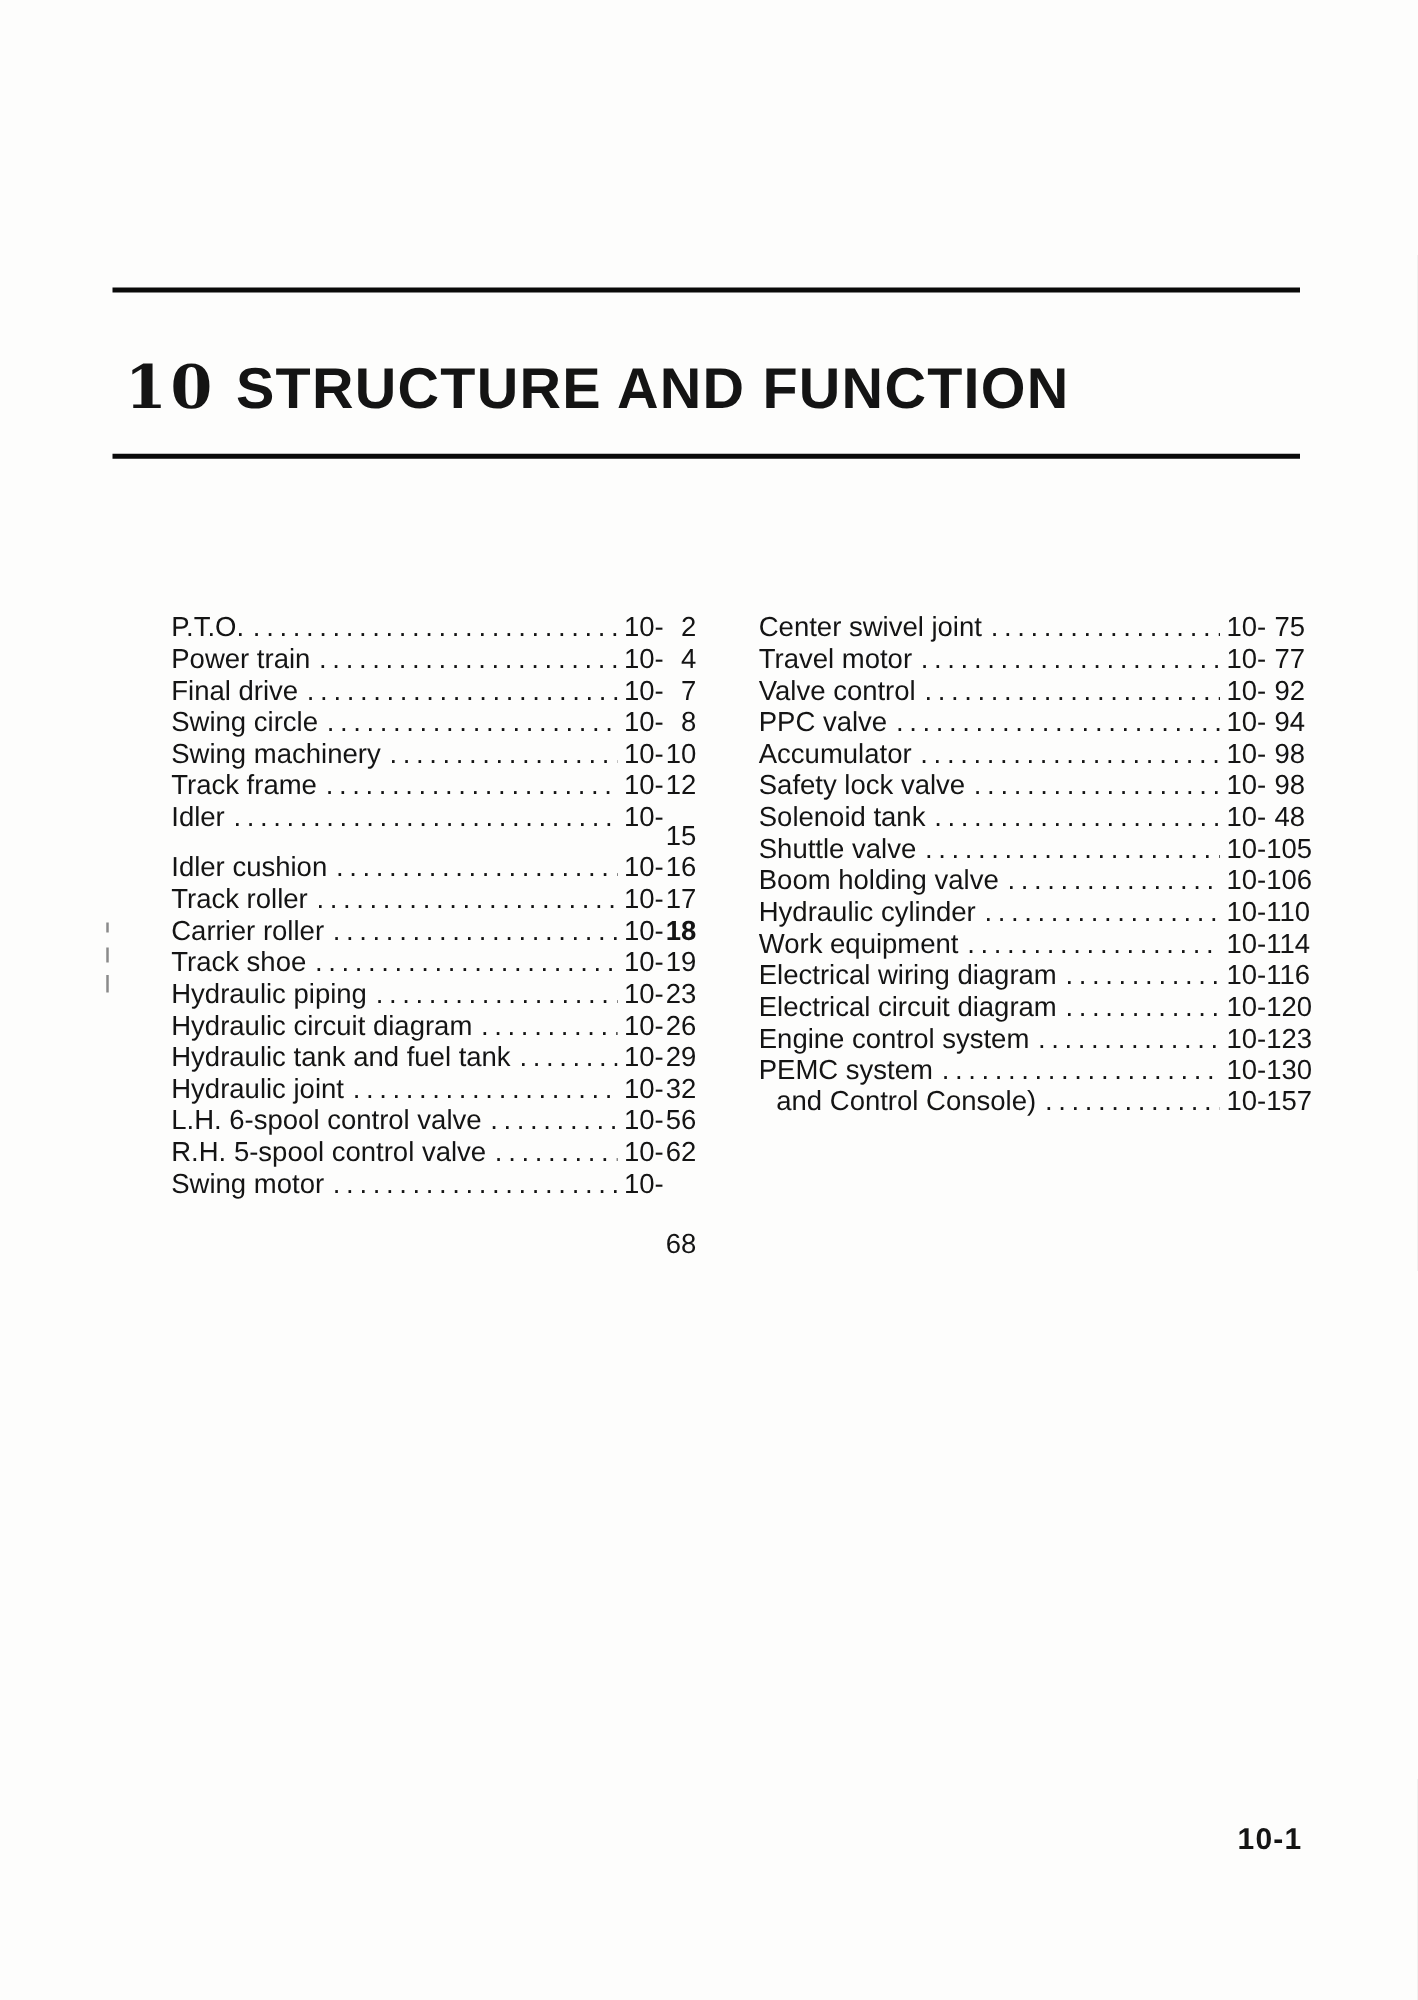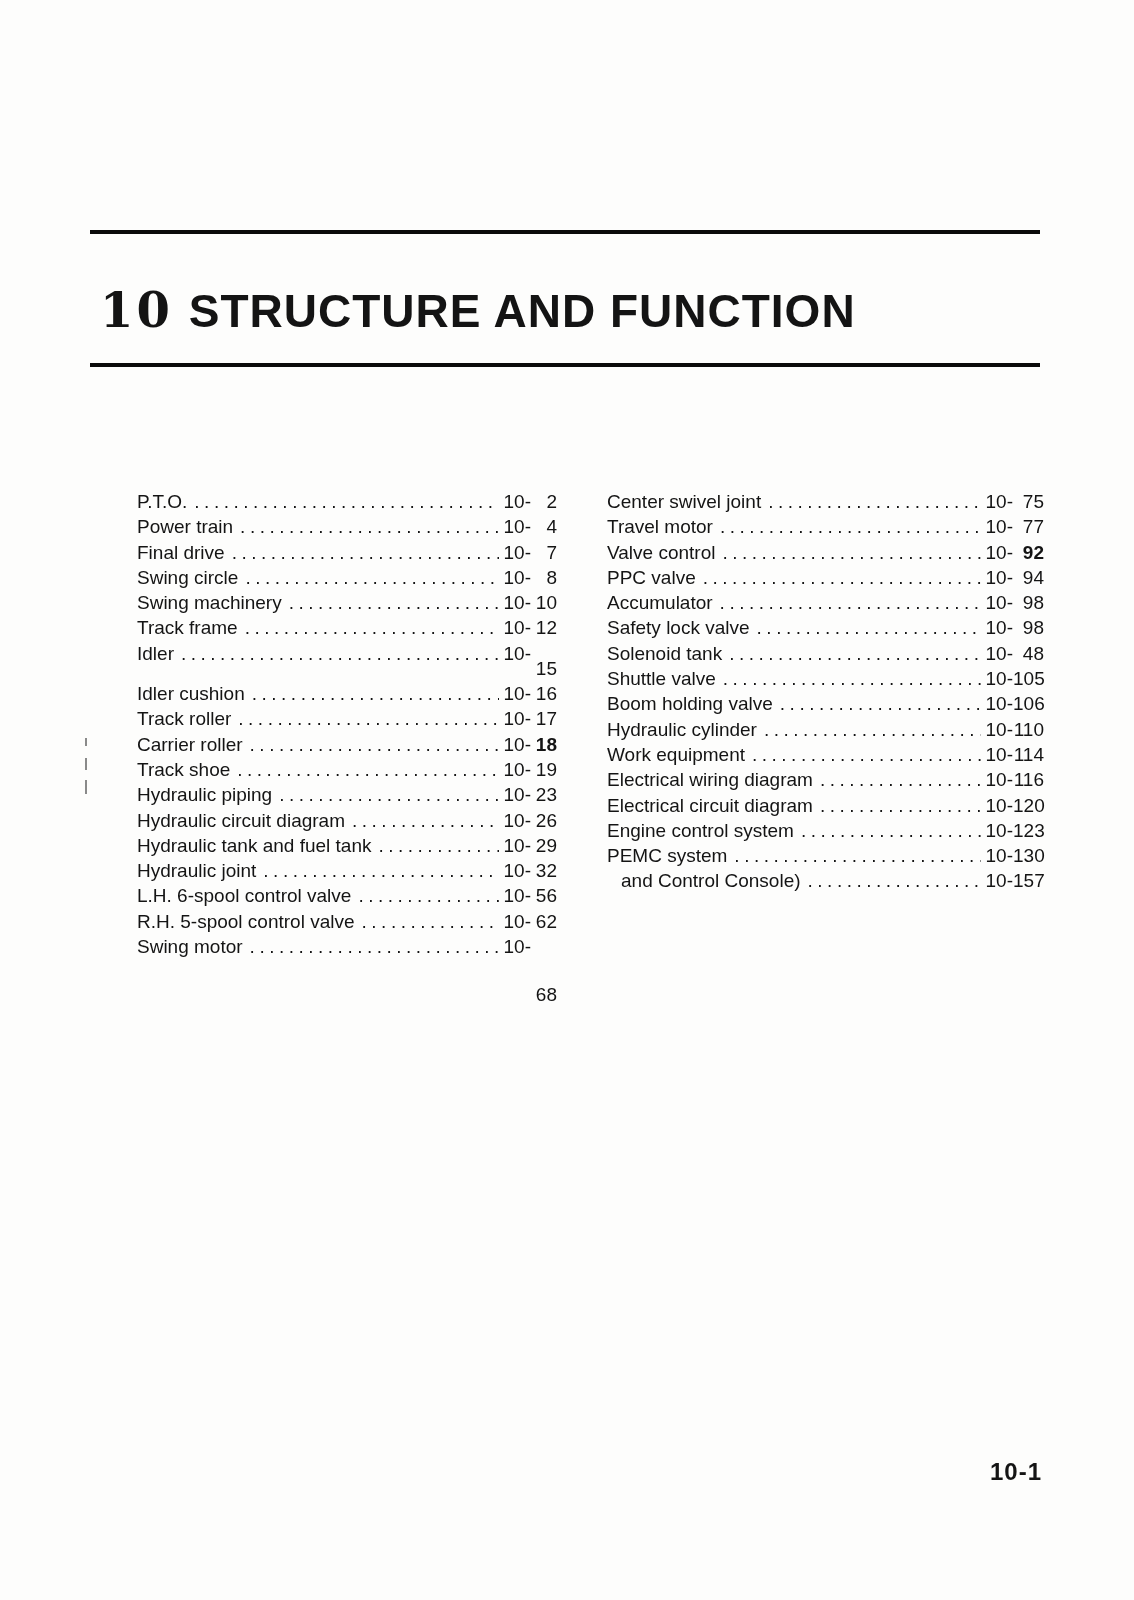--- a/index.html
+++ b/index.html
@@ -49,21 +49,21 @@
     position: absolute;
     top: 489px;
     left: 137px;
     display: flex;
   }
   .col-left  { width: 420px; margin-right: 50px; }
   .col-right { width: 437px; }
   .toc-row {
     display: flex;
     align-items: baseline;
-    font-size: 19px;
+    font-size: 22px;
     line-height: 25.3px;
     white-space: nowrap;
   }
   .toc-row .label { flex: 0 0 auto; }
   .toc-row.indent { padding-left: 14px; }
   .dots {
     flex: 1 1 auto;
     overflow: hidden;
     margin: 0 5px 0 7px;
     letter-spacing: 4.5px;
@@ -273,21 +273,21 @@
           <span class="pageref">
             <span>10-</span>
             <span class="pnum" style="width: 31px;">77</span>
           </span>
         </div>
         <div class="toc-row">
           <span class="label">Valve control</span>
           <span class="dots"></span>
           <span class="pageref">
             <span>10-</span>
-            <span class="pnum" style="width: 31px; font-weight: bold;">92</span>
+            <span class="pnum" style="width: 31px;">92</span>
           </span>
         </div>
         <div class="toc-row">
           <span class="label">PPC valve</span>
           <span class="dots"></span>
           <span class="pageref">
             <span>10-</span>
             <span class="pnum" style="width: 31px;">94</span>
           </span>
         </div>

